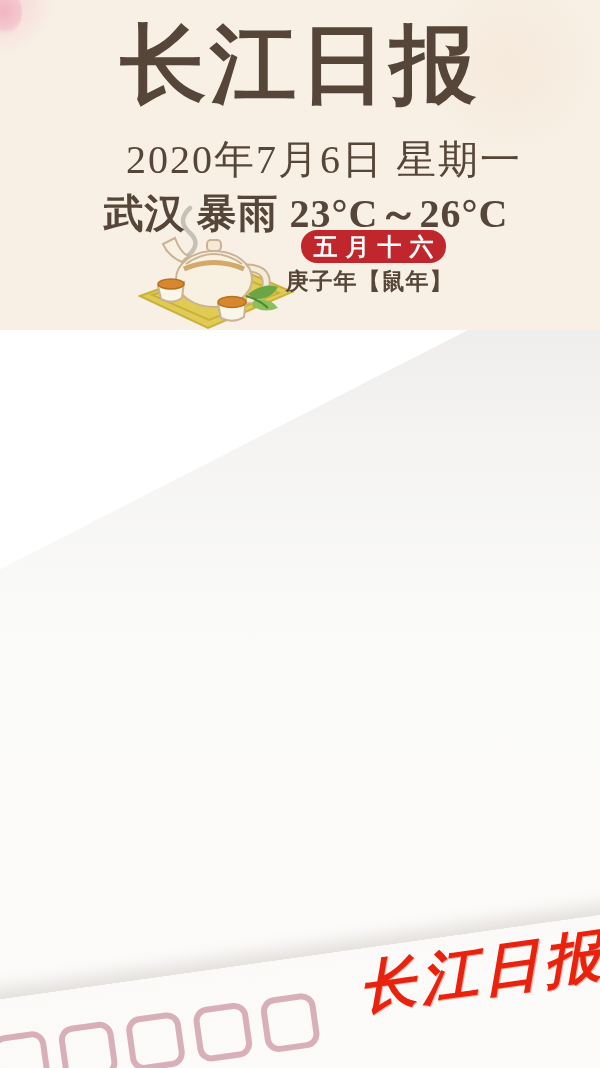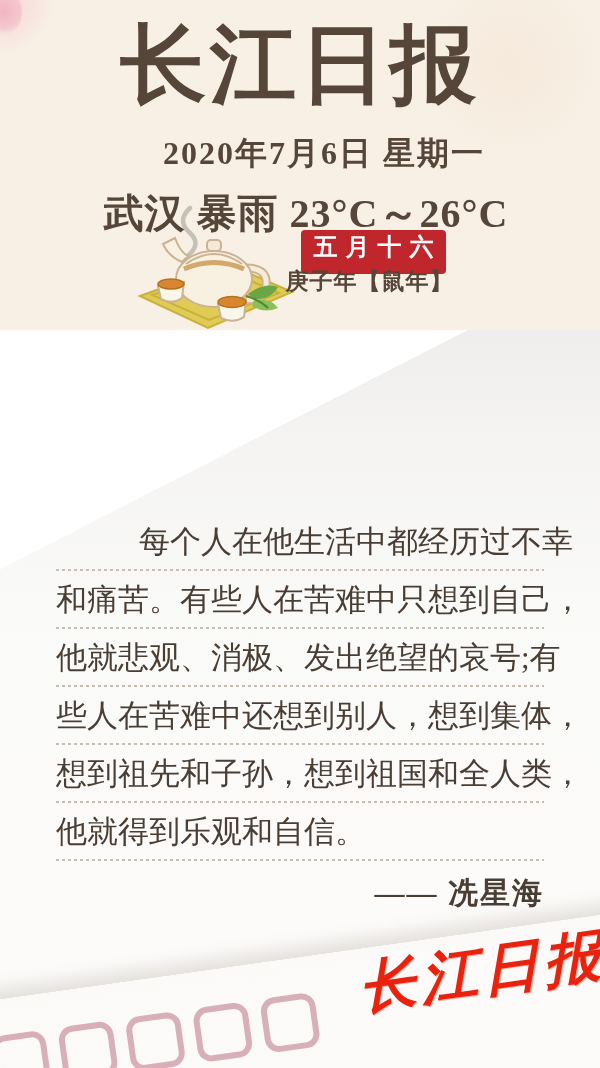--- a/index.html
+++ b/index.html
@@ -17,32 +17,32 @@
   }
   
   .title{
     position:absolute;top:16px;left:0;right:0;
     text-align:center;
     font-size:86px;line-height:1.15;font-weight:bold;
     letter-spacing:4px;color:#564639;
   }
   .date-line{
     position:absolute;top:132px;left:0;right:0;
-    text-align:center;font-size:32px;font-weight:bold;
+    text-align:center;font-size:40px;font-weight:normal;
     letter-spacing:2px;color:#564639;margin-left:48px;
   }
   .weather-line{
     position:absolute;top:186px;left:12px;right:0;
     text-align:center;font-size:40px;font-weight:bold;
     letter-spacing:1px;color:#564639;
   }
   .tea{position:absolute;left:126px;top:194px;width:176px;height:140px;}
   .lunar-badge{
-    position:absolute;left:301px;top:230px;width:145px;height:44px;
-    background:#c0272d;border-radius:4px;
+    position:absolute;left:301px;top:230px;width:145px;height:33px;
+    background:#c0272d;border-radius:16px;
     color:#ffffff;font-size:24px;font-weight:bold;
     letter-spacing:8px;text-align:center;line-height:34px;
     text-indent:8px; 
   }
   .lunar-year{
     position:absolute;left:282px;top:266px;width:175px;
     text-align:center;font-size:23px;font-weight:bold;
     color:#564639;letter-spacing:1px;
   }
   
@@ -153,31 +153,20 @@
     </g>
   </svg>
 
   <div class="lunar-badge" style="background: rgb(192, 39, 45);">五月十六</div>
   <div class="lunar-year">庚子年【鼠年】</div>
 
   <div class="page">
     <div class="curl"></div>
   </div>
 
-  <div class="quote">
-    <div>
-        <div class="qline first">每个人在他生活中都经历过不幸</div>
-        <div class="qline">和痛苦。有些人在苦难中只想到自己，</div>
-        <div class="qline">他就悲观、消极、发出绝望的哀号;有</div>
-        <div class="qline">些人在苦难中还想到别人，想到集体，</div>
-        <div class="qline">想到祖先和子孙，想到祖国和全人类，</div>
-        <div class="qline last">他就得到乐观和自信。</div>
-      </div>
-    <div class="attribution">—— 冼星海</div>
-  </div>
 
   <div class="envelope">
     <div class="stamp-row">
         <div class="stamp"></div>
         <div class="stamp"></div>
         <div class="stamp"></div>
         <div class="stamp"></div>
         <div class="stamp"></div>
       </div>
     <div class="logo" style="color: rgb(232, 34, 13);">长江日报</div>

